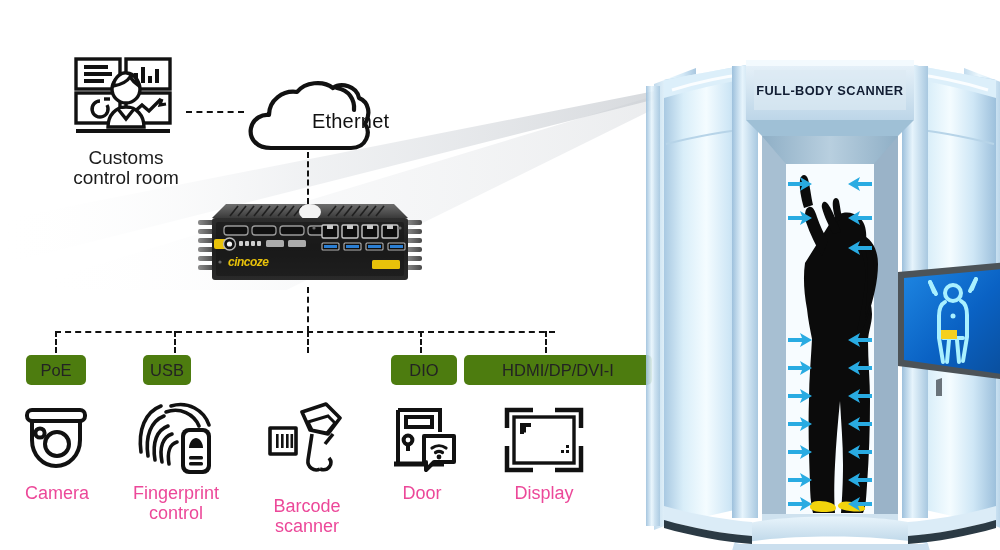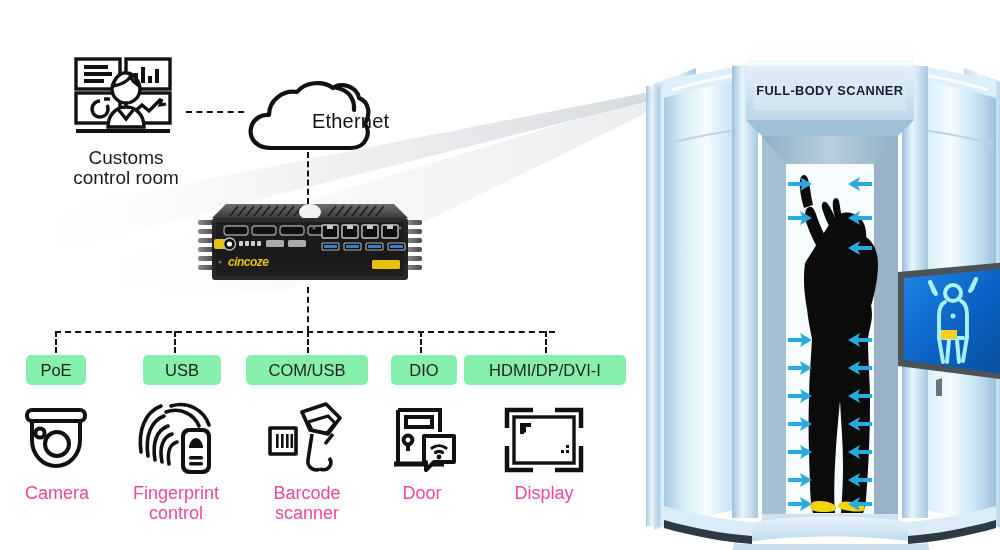--- a/index.html
+++ b/index.html
@@ -16,21 +16,21 @@
   .node-label{
     position:absolute;text-align:center;font-size:19px;line-height:20px;
     color:#1b1b1b;font-family:"Liberation Sans", sans-serif;white-space:pre-line;
   }
   .cloud-text{
     position:absolute;font-size:20px;color:#111;letter-spacing:.2px;margin-left:44px;
   }
 
   
   .chip{
-    position:absolute;background:#86efac;border-radius:5px;
+    position:absolute;background:#4d7c0f;border-radius:5px;
     display:flex;align-items:center;justify-content:center;
     font-size:16.5px;color:#232323;height:30px;
     font-family:"Liberation Sans", sans-serif;
   }
 
   
   .dev-label{
     position:absolute;text-align:center;font-size:18px;line-height:20px;
     color:#ec4899;white-space:pre-line;
   }
@@ -213,24 +213,23 @@
 
   <div class="dash-h abs" style="left:55px;top:331px;width:500px;"></div>
 
   <div class="dash-v abs" style="left:55px;top:331px;height:22px;"></div>
   <div class="dash-v abs" style="left:174px;top:331px;height:22px;"></div>
   <div class="dash-v abs" style="left:307px;top:331px;height:22px;"></div>
   <div class="dash-v abs" style="left:420px;top:331px;height:22px;"></div>
   <div class="dash-v abs" style="left:545px;top:331px;height:22px;"></div>
 
   <div class="chip" style="left:26px;top:355px;width:60px;">PoE</div>
-  <div class="chip" style="left:143px;top:355px;width:78px;">USB</div>
-  <div class="chip" style="left:246px;top:355px;width:122px;">COM/USB</div>
+  <div class="chip" style="left:143px;top:355px;width:48px;">USB</div>
   <div class="chip" style="left:391px;top:355px;width:66px;text-align:right;">DIO</div>
-  <div class="chip" style="left:464px;top:355px;width:162px;">HDMI/DP/DVI-I</div>
+  <div class="chip" style="left:464px;top:355px;width:188px;">HDMI/DP/DVI-I</div>
 
   <svg class="abs" style="left:17px;top:404px;width:78px;height:72px;" viewBox="0 0 78 72">
     <g fill="none" stroke="#111" stroke-width="4">
       <rect x="10" y="6" width="58" height="11" rx="5"></rect>
       <path d="M15 18 v18 c0 15 11 26 24 26 c13 0 24 -11 24 -26 v-18"></path>
       <circle cx="40" cy="40" r="12"></circle>
       <circle cx="23" cy="29" r="4.6"></circle>
     </g>
   </svg>
   <div class="dev-label" style="left:7px;top:483px;width:100px;">Camera</div>
@@ -263,21 +262,21 @@
       <path d="M57 42 l8 -10"></path>
     </g>
     <g fill="#111">
       <rect x="8" y="32" width="2.6" height="14"></rect>
         <rect x="13" y="32" width="2.6" height="14"></rect>
       <rect x="18" y="32" width="2.6" height="14"></rect>
         <rect x="22.5" y="32" width="2.6" height="14"></rect>
     </g>
     <path d="M40 20 l20 -6 l7 7 l-8 10 l-15 -3 z" fill="#fff" stroke="#111" stroke-width="3"></path>
   </svg>
-  <div class="dev-label" style="left:252px;top:483px;width:110px;">Barcode
+  <div class="dev-label" style="left:252px;top:496px;width:110px;">Barcode
 scanner</div>
 
   <svg class="abs" style="left:388px;top:404px;width:70px;height:72px;" viewBox="0 0 70 72">
     <g fill="none" stroke="#111" stroke-width="4">
       <path d="M10 6 h42 v22 M52 52 v8 H10 V6"></path>
       <rect x="18" y="13" width="26" height="10"></rect>
       <circle cx="20" cy="36" r="4.4"></circle>
       <path d="M20 40 v7"></path>
       <path d="M6 60 h50" stroke-width="5"></path>
     </g>

